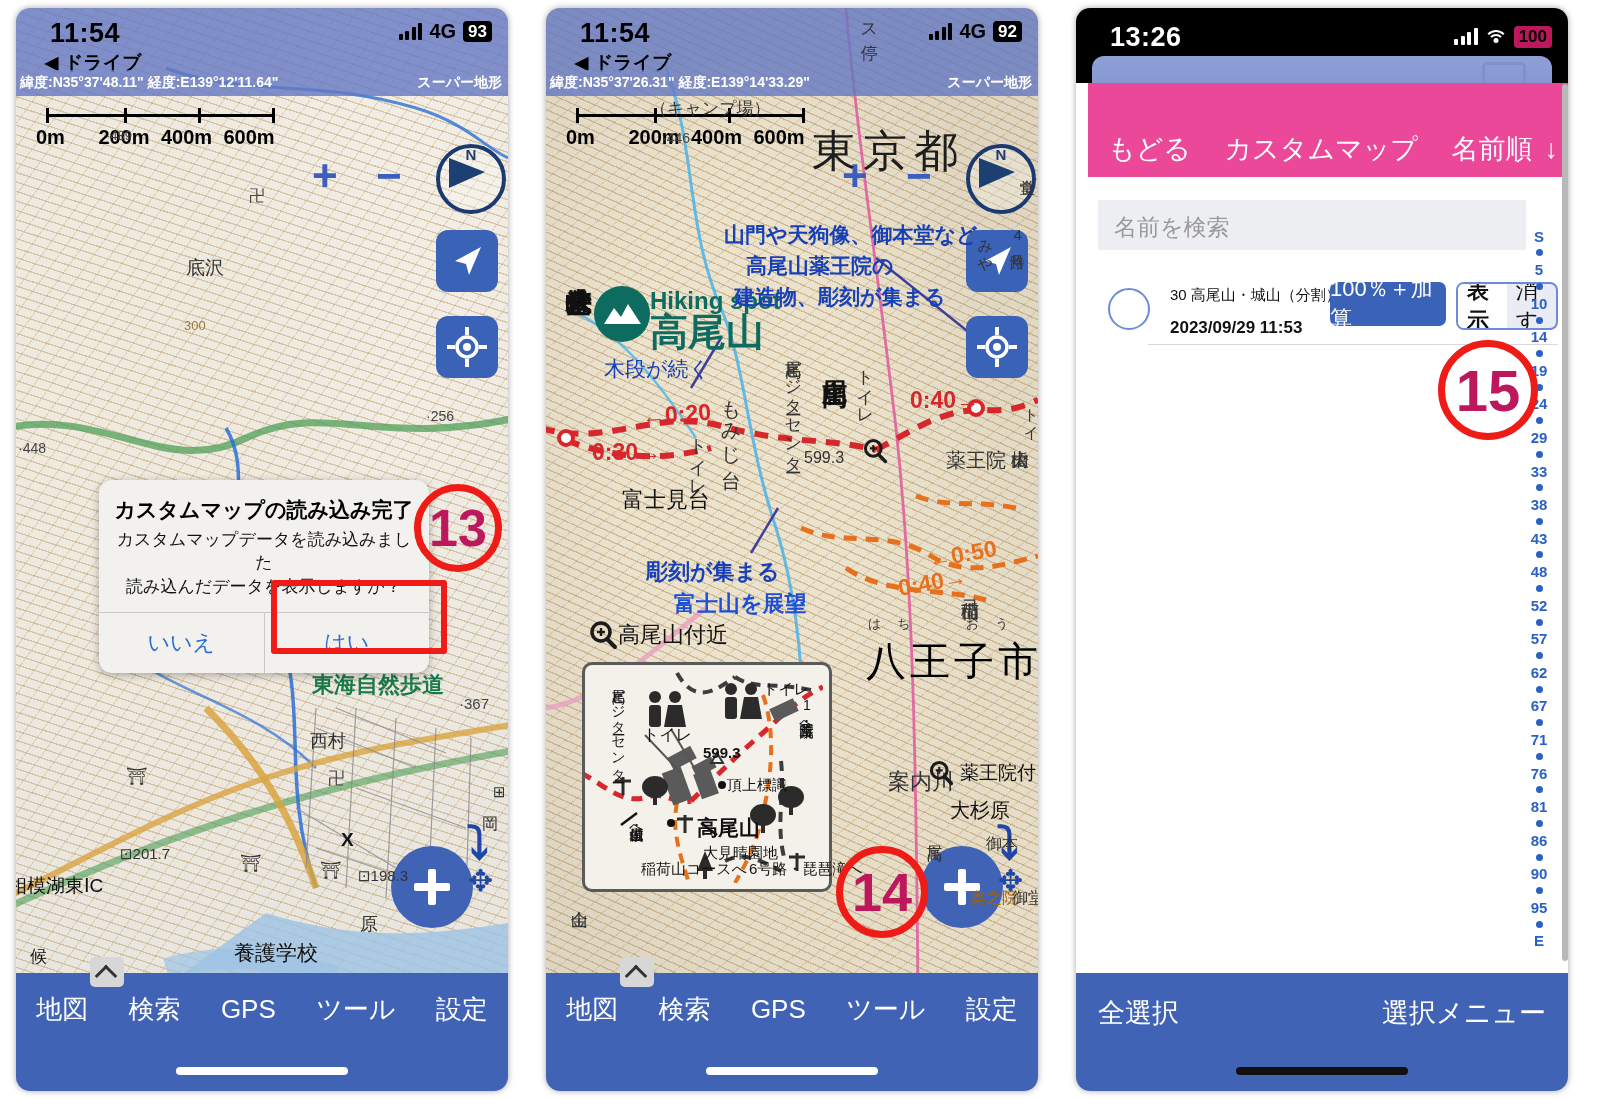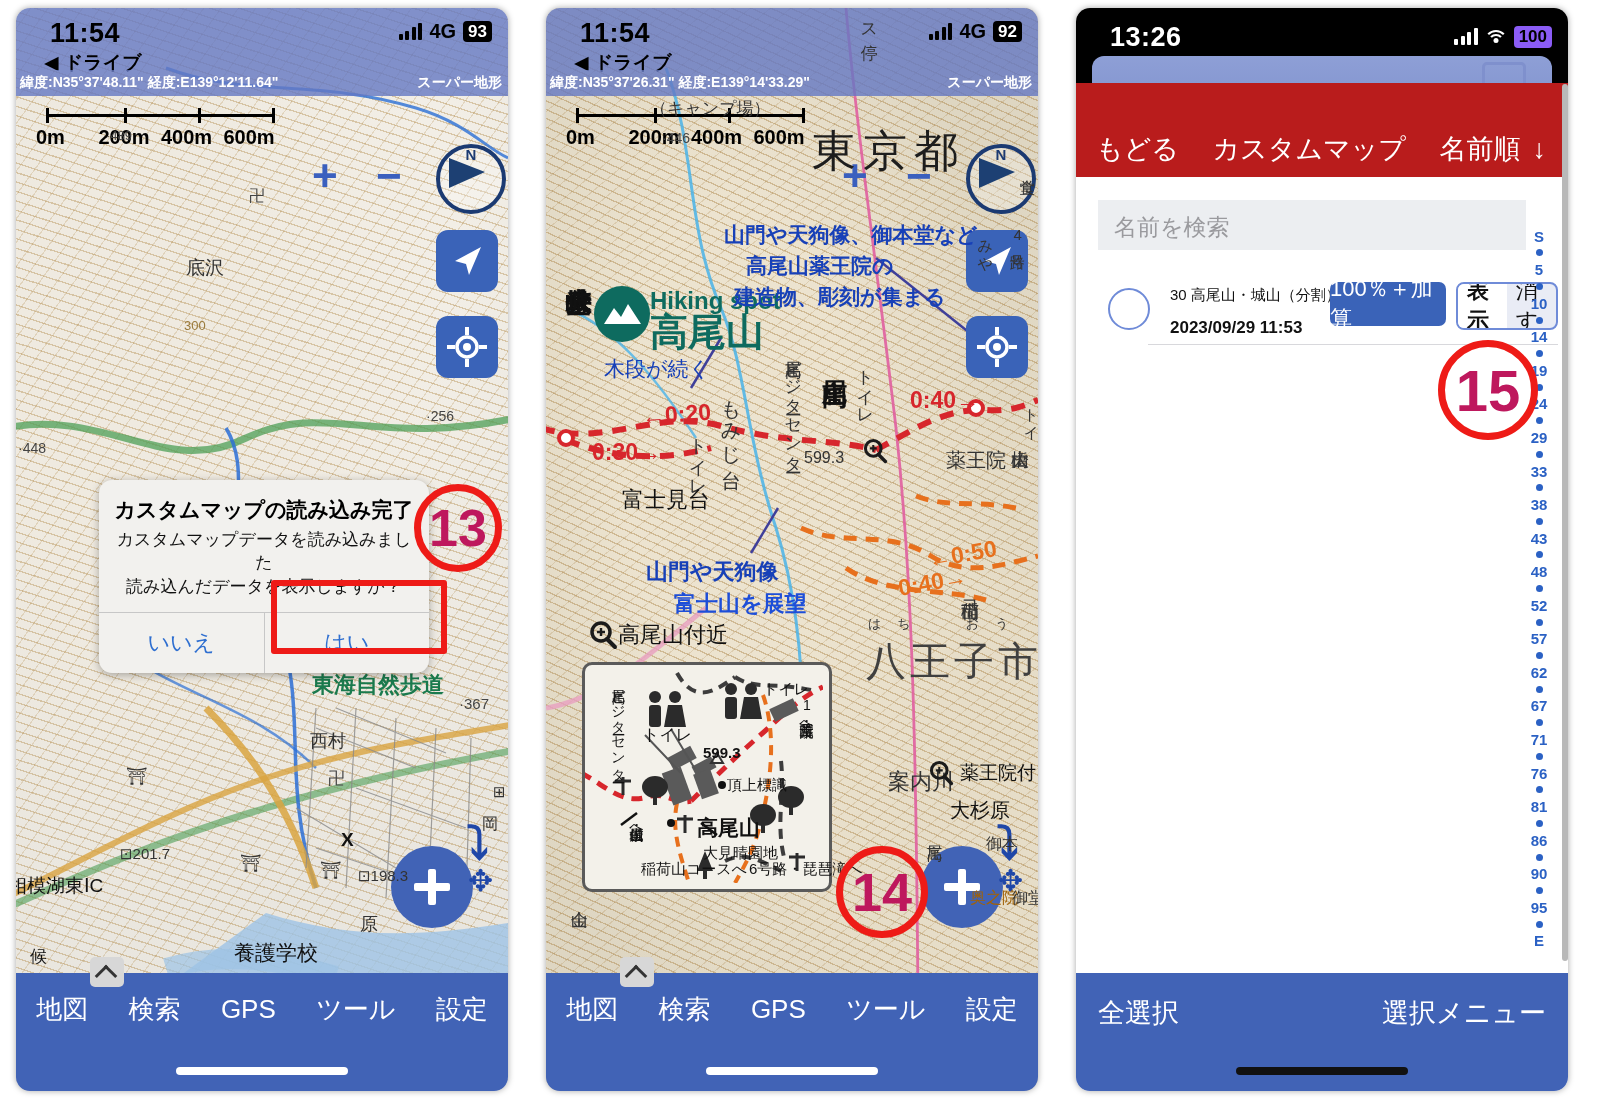--- a/index.html
+++ b/index.html
@@ -33,21 +33,21 @@
   .sb-blue{background:rgba(100,120,195,.80);}
   .sb-time{position:absolute;left:34px;top:10px;font-size:27px;font-weight:bold;color:#000;letter-spacing:.5px;}
   .sb-back{position:absolute;left:28px;top:42px;font-size:19px;font-weight:bold;color:#000;}
   .sb-right{position:absolute;right:16px;top:12px;display:flex;align-items:center;gap:7px;}
   .bars{display:flex;align-items:flex-end;gap:2.5px;height:17px;}
   .bars i{display:block;width:4px;background:#000;border-radius:1px;}
   .bars i:nth-child(1){height:6px}.bars i:nth-child(2){height:9px}
   .bars i:nth-child(3){height:13px}.bars i:nth-child(4){height:17px}
   .netlabel{font-size:20px;font-weight:600;color:#000;}
   .batt{background:#000;color:#fff;font-size:17px;font-weight:bold;border-radius:4px;padding:1px 5px;line-height:1.15;}
-  .batt.green{background:#8b5cf6;color:#000;}
+  .batt.green{background:#be185d;color:#000;}
   .wifi{width:22px;height:17px;position:relative;}
   .wifi span{position:absolute;border:2.6px solid #fff;border-bottom-color:transparent;border-left-color:transparent;border-right-color:transparent;border-radius:50%;left:50%;transform:translateX(-50%);}
   .wifi span.w1{width:20px;height:20px;top:2px;}
   .wifi span.w2{width:12px;height:12px;top:6px;}
   .wifi span.w3{width:5px;height:5px;top:10px;border-radius:50%;background:#fff;border:none;}
 
   
   .coordbar{position:absolute;left:0;top:62px;width:100%;height:26px;background:rgba(100,120,195,.80);
             color:#fff;font-size:14px;font-weight:bold;display:flex;align-items:center;}
   .coordbar .c-left{margin-left:4px;white-space:nowrap;}
@@ -106,21 +106,21 @@
 
   
   .mlabel{position:absolute;white-space:pre;line-height:1.28;}
   .vert{writing-mode:vertical-rl;text-orientation:upright;}
 
   
   .p3-bg{position:absolute;left:0;top:0;width:100%;height:100%;background:#fff;}
   .p3-peek{position:absolute;left:16px;top:48px;right:16px;height:50px;border-radius:12px 12px 0 0;
            background:linear-gradient(#8e9fd6,#8294cf);}
   .p3-peek .mini{position:absolute;right:26px;top:6px;width:38px;height:20px;border:3px solid #7f90cd;border-radius:5px;}
-  .p3-navbar{position:absolute;left:0;top:75px;width:100%;height:94px;background:#b91c1c;}
+  .p3-navbar{position:absolute;left:12px;top:75px;width:100%;height:94px;background:#ec4899;}
   .p3-nav-row{position:absolute;left:0;bottom:10px;width:100%;display:flex;align-items:center;}
   .p3-nav-row .back{margin-left:20px;color:#fff;font-size:27px;}
   .p3-nav-row .title{flex:1;text-align:center;color:#fff;font-size:27px;}
   .p3-nav-row .sort{color:#fff;font-size:27px;margin-right:12px;}
   .p3-nav-row .sortarrow{color:#fff;font-size:27px;margin-right:22px;}
   .searchfield{position:absolute;left:22px;top:192px;width:428px;height:50px;background:#eceef1;border-radius:0;}
   .searchfield span{position:absolute;left:16px;top:12px;font-size:23px;color:#9a9a9e;}
   .listrow{position:absolute;left:22px;top:264px;width:460px;height:72px;}
   .radio{position:absolute;left:10px;top:16px;width:38px;height:38px;border-radius:50%;border:2px solid #6f8bd8;background:#fff;}
   .fname{position:absolute;left:72px;top:14px;font-size:15px;color:#111;white-space:nowrap;}
@@ -399,25 +399,25 @@
       <div class="mlabel vert" style="left:236px;top:340px;font-size:17px;color:#333">高尾ビジターセンター</div>
       <div class="mlabel vert" style="left:272px;top:352px;font-size:26px;color:#111;font-weight:bold">高尾山</div>
       <div class="mlabel vert" style="left:308px;top:350px;font-size:17px;color:#333">トイレ</div>
       <div class="mlabel" style="left:258px;top:440px;font-size:16px;color:#333">599.3</div>
       <div class="mlabel" style="left:400px;top:440px;font-size:20px;color:#333">薬王院</div>
       <div class="mlabel vert" style="left:462px;top:428px;font-size:18px;color:#333">大山橋</div>
       <div class="mlabel vert" style="left:476px;top:390px;font-size:15px;color:#333">トイ</div>
       <div class="mlabel vert" style="left:430px;top:222px;font-size:15px;color:#333">みや</div>
       <div class="mlabel vert" style="left:462px;top:218px;font-size:15px;color:#333">4号路</div>
       <div class="mlabel" style="left:76px;top:478px;font-size:22px;color:#111">富士見台</div>
-      <div class="mlabel" style="left:100px;top:550px;font-size:22px;color:#1740b8;font-weight:bold">山門や天狗像</div>
+      <div class="mlabel" style="left:100px;top:550px;font-size:22px;color:#1740b8;font-weight:bold">彫刻が集まる</div>
       <div class="mlabel" style="left:128px;top:582px;font-size:22px;color:#1d4ed8;font-weight:bold">富士山を展望</div>
       <div class="mlabel vert" style="left:412px;top:580px;font-size:18px;color:#333">稲荷山コ</div>
       <div class="mlabel" style="left:322px;top:608px;font-size:13px;color:#333;letter-spacing:16px">はち  おう  じ</div>
-      <div class="mlabel" style="left:320px;top:628px;font-size:40px;color:#404040;letter-spacing:4px;font-family:'Liberation Serif',serif">八王子市</div>
+      <div class="mlabel" style="left:320px;top:628px;font-size:40px;color:#000000;letter-spacing:4px;font-family:'Liberation Serif',serif">八王子市</div>
       <div class="mlabel" style="left:342px;top:760px;font-size:22px;color:#333">案内川</div>
       <div class="mlabel" style="left:404px;top:790px;font-size:20px;color:#111">大杉原</div>
       <div class="mlabel" style="left:440px;top:826px;font-size:16px;color:#333">御本</div>
       <div class="mlabel vert" style="left:378px;top:824px;font-size:16px;color:#333">高尾</div>
       <div class="mlabel" style="left:424px;top:880px;font-size:16px;color:#a16207">奥之院</div>
       <div class="mlabel" style="left:466px;top:880px;font-size:16px;color:#333">御堂</div>
       <div class="mlabel vert" style="left:22px;top:890px;font-size:17px;color:#333">金山</div>
     </div>
 
     <div>

